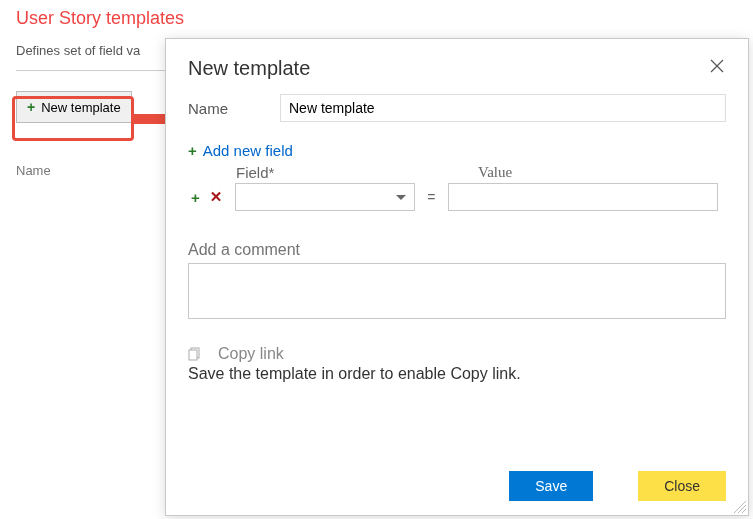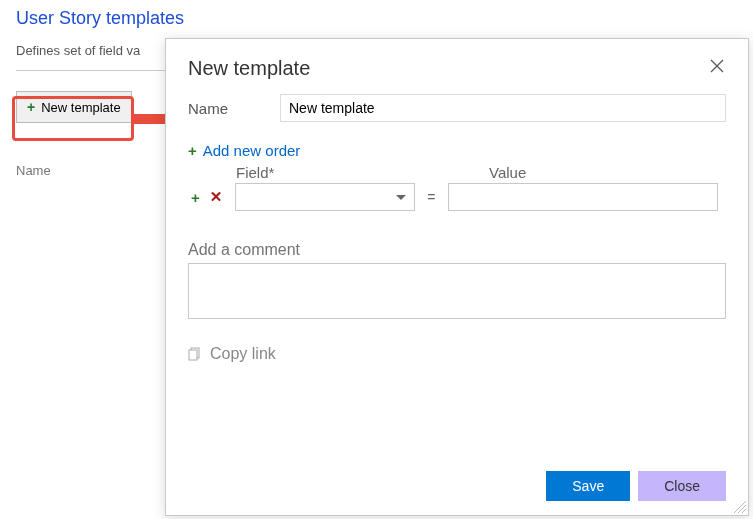--- a/index.html
+++ b/index.html
@@ -1,20 +1,20 @@
 <!DOCTYPE html>
 <html><head>
   <meta charset="utf-8">
   <style>
     * { margin: 0; padding: 0; box-sizing: border-box; font-family: "Segoe UI", -apple-system, sans-serif; }
     body { width: 753px; height: 519px; background: #fff; position: relative; overflow: hidden; }
     
     
     .bg-page { position: absolute; top: 0; left: 0; right: 0; bottom: 0; padding: 8px 16px; }
-    .page-title { font-size: 18px; font-weight: 400; color: #1d4ed8; margin-bottom: 14px; }
+    .page-title { font-size: 18px; font-weight: 400; color: #ef4444; margin-bottom: 14px; }
     .page-subtitle { font-size: 13px; color: #555; }
     .hr { border: none; border-top: 1px solid #ccc; margin-top: 12px; }
     
     .new-template-btn { display: inline-flex; align-items: center; gap: 6px; padding: 7px 10px; background: #f0f0f0; border: 1px solid #bbb; font-size: 13px; cursor: pointer; margin-top: 20px; }
     .new-template-btn .plus { color: #2a7a2a; font-size: 14px; font-weight: bold; }
     
     .highlight-box { position: absolute; top: 96px; left: 12px; width: 122px; height: 45px; border: 3px solid #e74c3c; border-radius: 4px; pointer-events: none; }
     
     .arrow { position: absolute; top: 106px; left: 134px; width: 60px; height: 26px; pointer-events: none; }
     
@@ -32,42 +32,42 @@
     .form-label { width: 92px; font-size: 15px; color: #555; }
     .form-input { flex: 1; height: 28px; border: 1px solid #c8c8c8; padding: 3px 8px; font-size: 14px; }
     .form-input.name-val { border-color: #ddd; }
     
     .add-field-link { display: inline-flex; align-items: center; gap: 6px; color: #0066cc; font-size: 15px; margin-top: 14px; cursor: pointer; }
     .add-field-link .plus { color: #2a7a2a; font-weight: bold; }
     
     .field-row-header { display: flex; margin-top: 4px; margin-left: 48px; gap: 45px; }
     .field-col-label { color: #666; font-size: 15px; }
     .field-col-label.field-lbl { width: 196px; }
-    .field-col-label.value-lbl { margin-left: 12px; }
+    .field-col-label.value-lbl { margin-left: 1px; font-family: Liberation Serif, serif; }
     .field-asterisk { color: #666; }
     
     .field-row { display: flex; align-items: center; margin-top: 2px; gap: 4px; }
     .field-row .plus-add { color: #2a7a2a; font-weight: bold; font-size: 15px; cursor: pointer; padding: 0 3px; }
     .field-row .remove-x { color: #a71616; font-weight: bold; font-size: 15px; cursor: pointer; padding: 0 3px; }
     .field-select { width: 180px; height: 28px; border: 1px solid #c8c8c8; background: #fff; position: relative; margin-left: 6px; display: flex; align-items: center; justify-content: flex-end; padding-right: 8px; cursor: pointer; }
     .chevron-down { width: 0; height: 0; border-left: 5px solid transparent; border-right: 5px solid transparent; border-top: 5px solid #666; }
     .eq-sign { color: #666; font-size: 14px; margin: 0 8px; }
     .value-input { flex: 1; height: 28px; border: 1px solid #c8c8c8; padding: 3px 8px; font-size: 14px; max-width: 270px; }
     
     .comment-label { color: #737373; font-size: 16px; margin-top: 30px; }
     .comment-area { width: 100%; height: 56px; border: 1px solid #c8c8c8; margin-top: 4px; resize: none; padding: 6px 8px; font-family: inherit; font-size: 14px; }
     
-    .copy-link-row { display: flex; align-items: center; gap: 8px; margin-top: 22px; color: #888; font-size: 16px; }
+    .copy-link-row { display: flex; align-items: center; gap: 16px; margin-top: 22px; color: #888; font-size: 16px; }
     .copy-link-icon { width: 14px; height: 14px; }
     .copy-hint { color: #333; font-size: 16px; margin-top: 2px; }
     
     .modal-footer { position: absolute; bottom: 14px; right: 22px; display: flex; gap: 8px; }
     .btn { padding: 7px 26px; font-size: 14px; border: none; cursor: pointer; }
     .btn-primary { background: #0078d4; color: #fff; }
-    .btn-secondary { background: #c4b5fd; color: #333; }
+    .btn-secondary { background: #fde047; color: #333; margin-left: 37px; }
     
     .resize-handle { position: absolute; bottom: 2px; right: 2px; width: 12px; height: 12px; }
   </style>
 </head>
 <body>
 
 <div class="bg-page">
   <div class="page-title">User Story templates</div>
   <div class="page-subtitle">Defines set of field va</div>
   <hr class="hr">
@@ -95,21 +95,21 @@
   </div>
 
   <div class="modal-body">
     <div class="form-row">
       <div class="form-label">Name</div>
       <input class="form-input name-val" value="New template" style="">
     </div>
     
     <div class="add-field-link">
       <span class="plus">+</span>
-      <span>Add new order</span>
+      <span>Add new field</span>
     </div>
     
     <div class="field-row-header">
       <div class="field-col-label field-lbl">
         <span>Field</span><span class="field-asterisk">*</span>
       </div>
       <div class="field-col-label value-lbl">Value</div>
     </div>
     
     <div class="field-row">
@@ -125,20 +125,21 @@
     <div class="comment-label">Add a comment</div>
     <textarea class="comment-area" style=""></textarea>
     
     <div class="copy-link-row">
       <svg class="copy-link-icon" viewBox="0 0 14 14">
         <rect x="3" y="1" width="8" height="10" fill="none" stroke="#aaa" stroke-width="1"></rect>
         <rect x="1" y="3" width="8" height="10" fill="#fff" stroke="#aaa" stroke-width="1"></rect>
       </svg>
       <span>Copy link</span>
     </div>
+    <div class="copy-hint">Save the template in order to enable Copy link.</div>
   </div>
 
   <div class="modal-footer">
     <button class="btn btn-primary">Save</button>
     <button class="btn btn-secondary">Close</button>
   </div>
 
   <svg class="resize-handle" viewBox="0 0 12 12">
     <path d="M12 0 L0 12 M12 4 L4 12 M12 8 L8 12" stroke="#bbb" stroke-width="1"></path>
   </svg>

